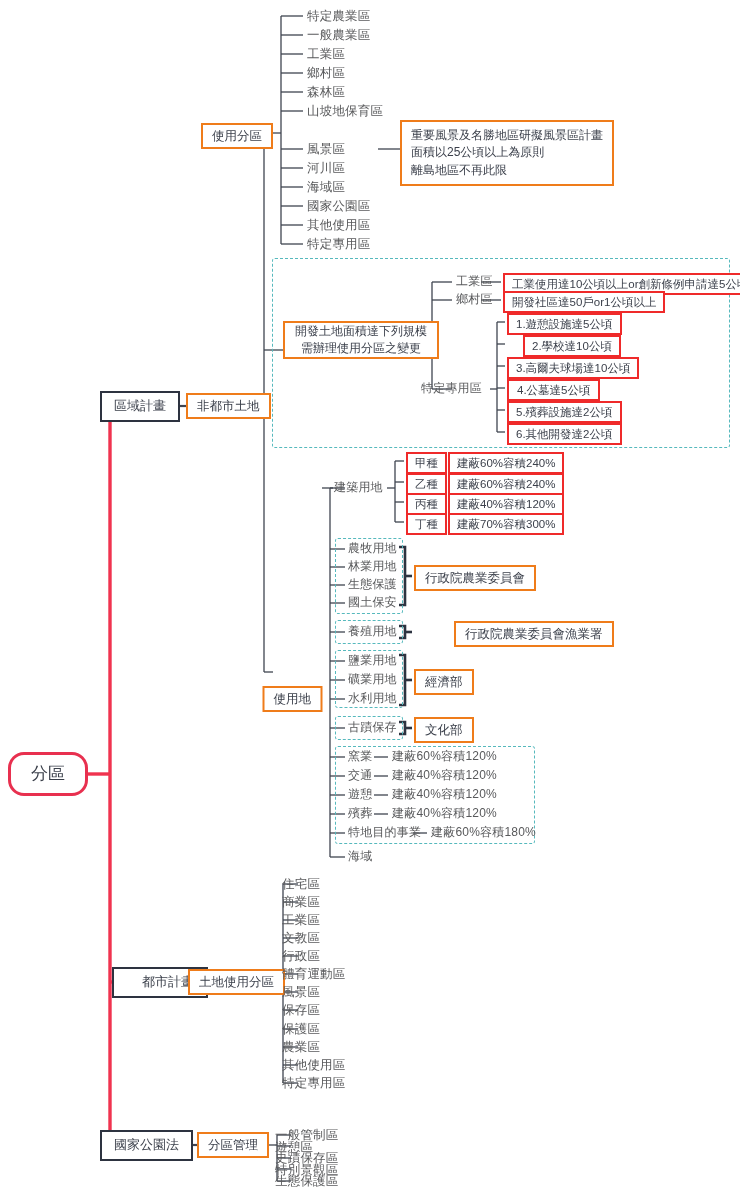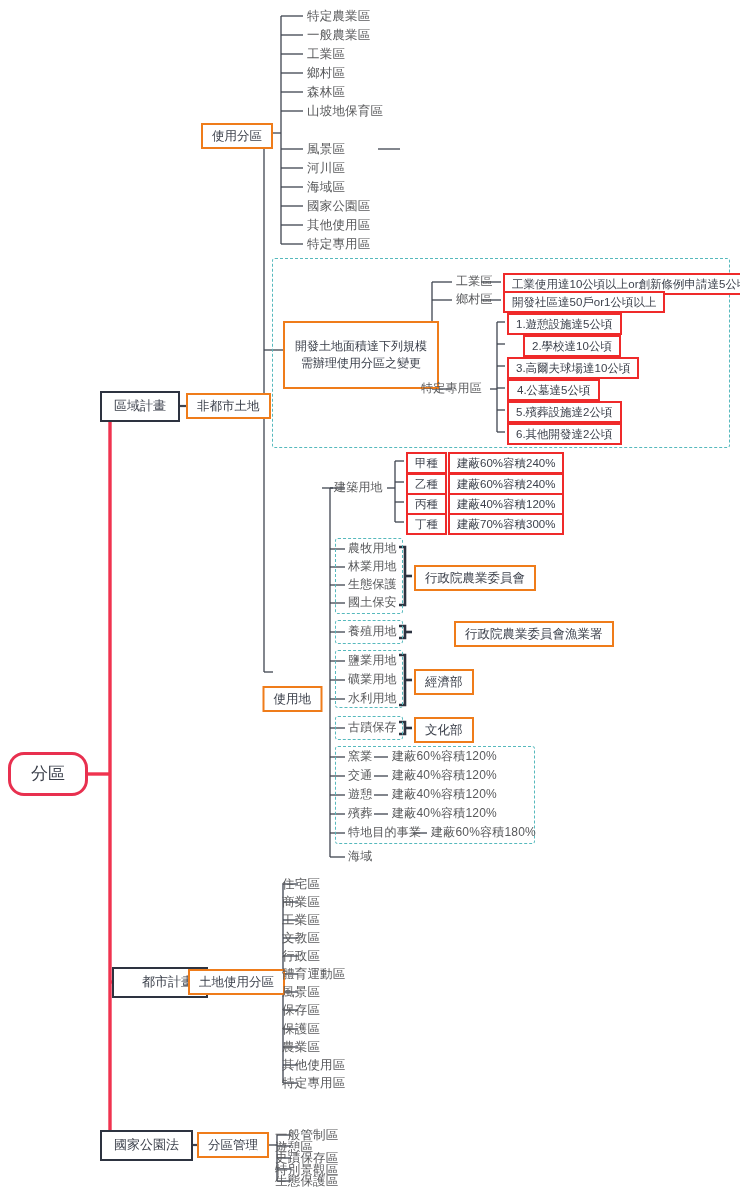--- a/index.html
+++ b/index.html
@@ -63,21 +63,21 @@
   .box-orange.multi {
     text-align: left;
     font-size: 12px;
     padding: 5px 9px;
     line-height: 1.45;
   }
   .box-orange.center2 {
     text-align: center;
     font-size: 12px;
     line-height: 1.4;
-    padding: 15px 10px;
+    padding: 0 10px;
   }
 
   
   .box-red {
     border: 2px solid #ef2a2a;
     background: #fff;
     color: #3a3f4a;
     font-size: 11.5px;
     padding: 2.5px 7px;
     text-align: center;
@@ -249,20 +249,25 @@
   <div class="node leaf" style="left:307px; top:66px;">鄉村區</div>
   <div class="node leaf" style="left:307px; top:85px;">森林區</div>
   <div class="node leaf" style="left:307px; top:104px;">山坡地保育區</div>
   <div class="node leaf" style="left:307px; top:142px;">風景區</div>
   <div class="node leaf" style="left:307px; top:161px;">河川區</div>
   <div class="node leaf" style="left:307px; top:180px;">海域區</div>
   <div class="node leaf" style="left:307px; top:199px;">國家公園區</div>
   <div class="node leaf" style="left:307px; top:218px;">其他使用區</div>
   <div class="node leaf" style="left:307px; top:237px;">特定專用區</div>
 
+  <div class="node box-orange multi" style="left:400px; top:120px;">
+    <div>重要風景及名勝地區研擬風景區計畫</div>
+    <div>面積以25公頃以上為原則</div>
+    <div>離島地區不再此限</div>
+  </div>
 
   <div class="node box-orange center2" style="left:283px; top:321px;">
     <div>開發土地面積達下列規模</div>
     <div>需辦理使用分區之變更</div>
   </div>
 
   <div class="node leaf leaf-sm" style="left:456px; top:275px;">工業區</div>
   <div class="node box-red" style="left:503px; top:273px;">工業使用達10公頃以上or創新條例申請達5公頃以上</div>
   <div class="node leaf leaf-sm" style="left:456px; top:293px;">鄉村區</div>
   <div class="node box-red" style="left:503px; top:291px;">開發社區達50戶or1公頃以上</div>

